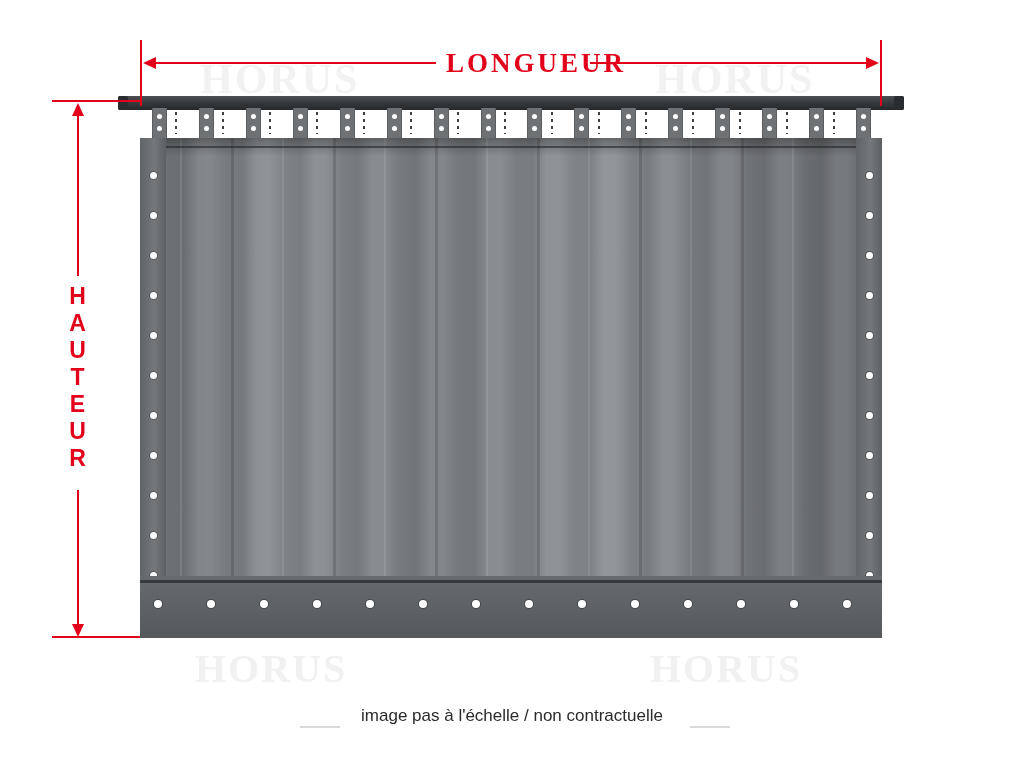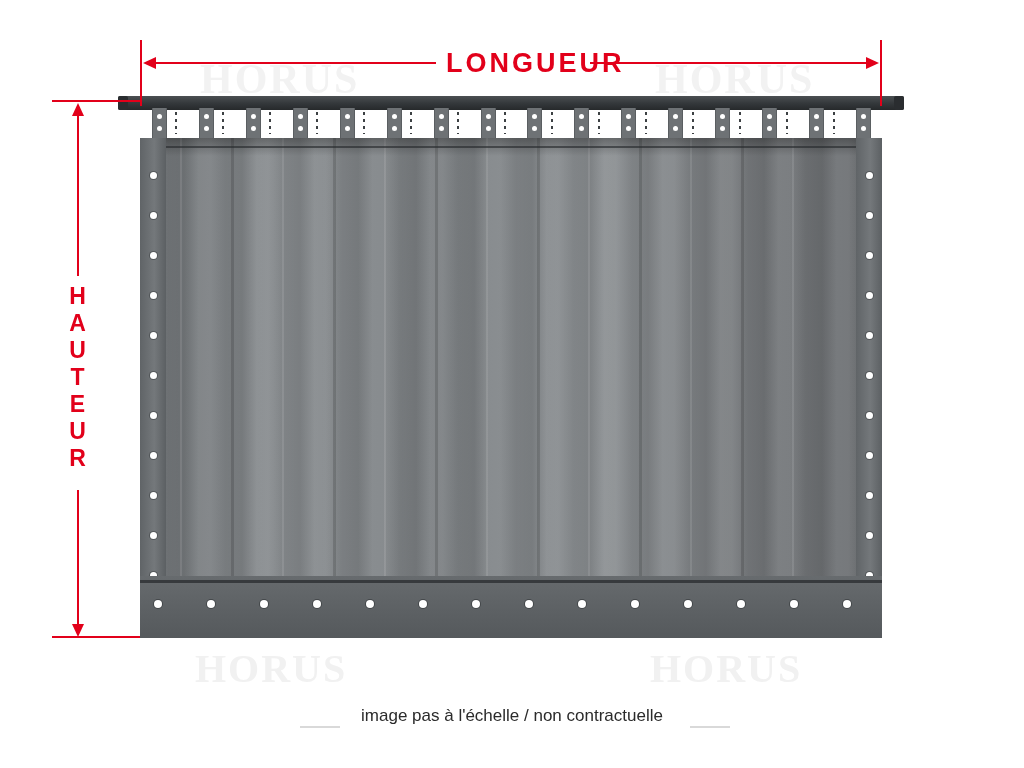--- a/index.html
+++ b/index.html
@@ -235,21 +235,21 @@
     border-left: 6px solid transparent;
     border-right: 6px solid transparent;
     border-top: 13px solid #e2001a;
   }
   .label-h {
     position: absolute;
     color: #e2001a;
     font-weight: bold;
     font-size: 27px;
     letter-spacing: 3px;
-    font-family: Liberation Sans, sans-serif;
+    font-family: Liberation Serif, serif;
   }
   .label-v {
     position: absolute;
     color: #e2001a;
     font-weight: bold;
     font-size: 23px;
     line-height: 27px;
     letter-spacing: 1px;
     text-align: center;
     font-family: "Liberation Sans", sans-serif;

